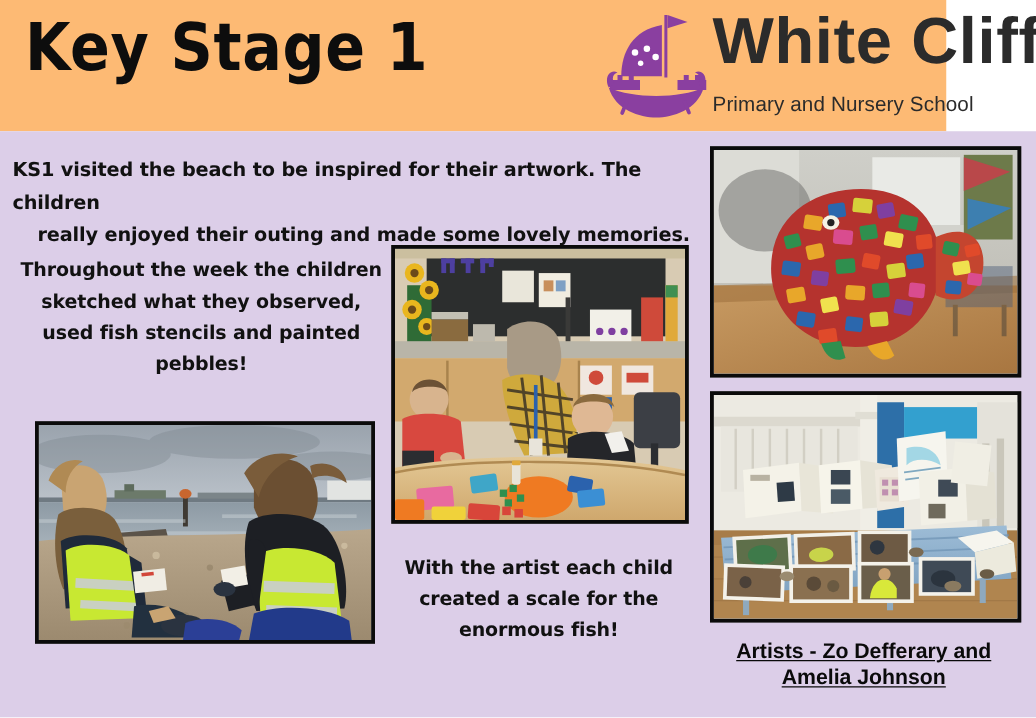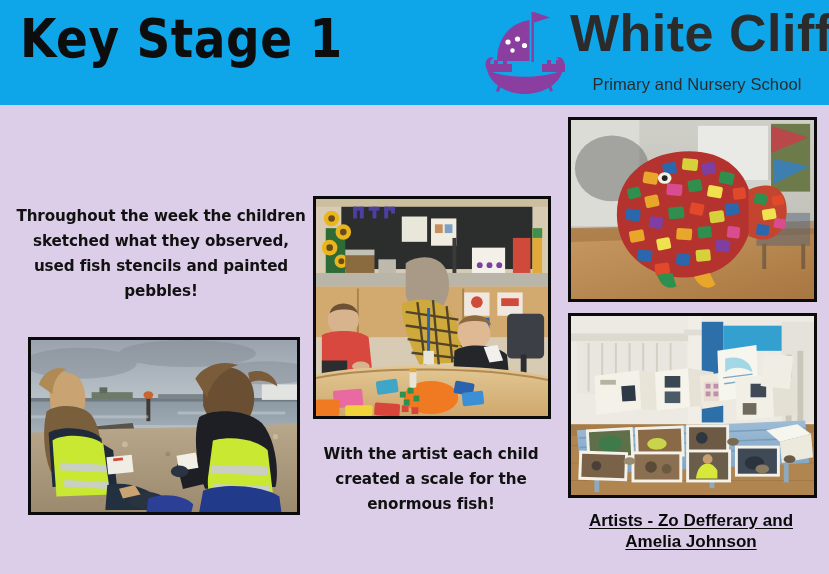--- a/index.html
+++ b/index.html
@@ -15,23 +15,22 @@
   .page {
     position: relative;
     width: 829px; height: 574px;
     background: #ffffff;
     overflow: hidden;
   }
   
   .header {
     position: absolute;
     left: 0; top: 0;
-    width: 829px; height: 105px;
-    background: #0ea5e9;
-    text-align: center;
+    width: 757px; height: 105px;
+    background: #fdba74;
   }
   .page-title {
     position: absolute;
     left: 20px; top: 8px;
     font-family: "DejaVu Sans", sans-serif;
     font-weight: 700;
     font-size: 47px;
     letter-spacing: 0.5px;
     color: #0d0d0d;
     white-space: nowrap;
@@ -183,20 +182,24 @@
       <div class="brand-text">
         <div class="brand-name">White Cliffs</div>
         <div class="brand-sub">Primary and Nursery School</div>
       </div>
 
     </div>
   </div>
 
   <div class="body-panel">
 
+    <div class="para para-intro">
+      <span>KS1 visited the beach to be inspired for their artwork. The children</span>
+      <span class="l2">really enjoyed their outing and made some lovely memories.</span>
+    </div>
 
     <div class="para para-artist">With the artist each child created a scale for the enormous fish!</div>
 
     <div class="para para-week">Throughout the week the children sketched what they observed, used fish stencils and painted pebbles!</div>
 
     <div class="credit">Artists - Zo Defferary and Amelia Johnson</div>
 
     <div class="photo photo-fish">
       <div class="inner">
         <svg class="art" viewBox="0 0 249 185" preserveAspectRatio="none" aria-hidden="true">

